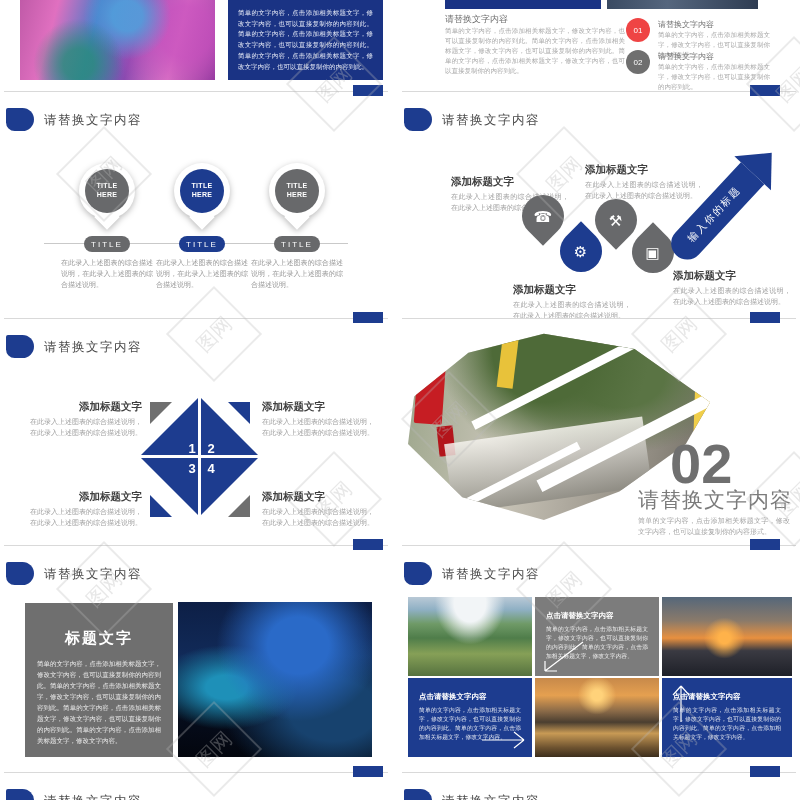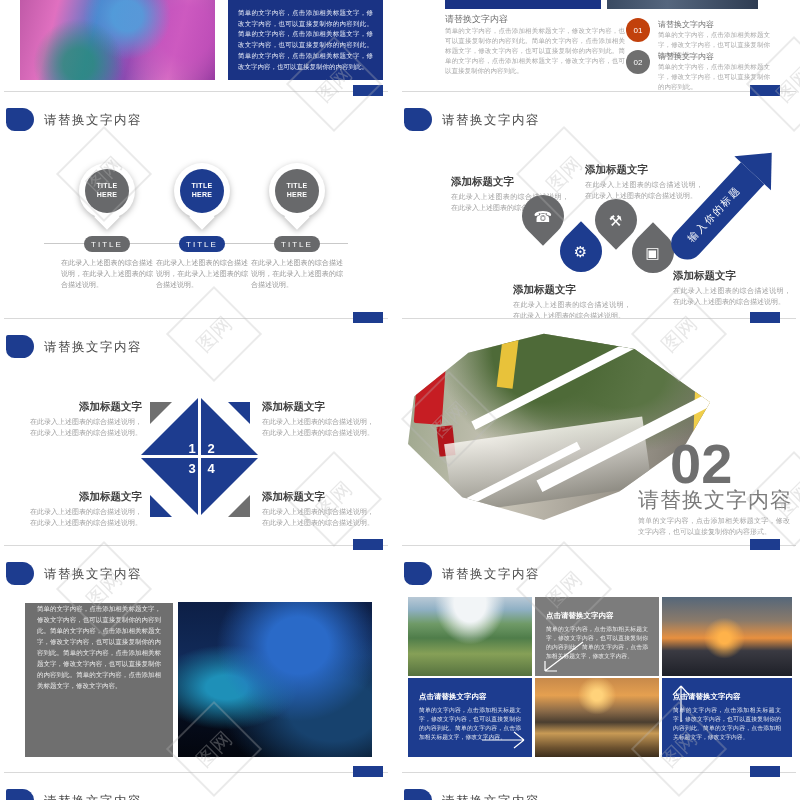--- a/index.html
+++ b/index.html
@@ -38,21 +38,21 @@
 
   
   .s1r-bar{position:absolute;left:43px;top:136px;width:156px;height:9px;background:#1a3384;}
   .s1r-photo{position:absolute;left:205px;top:136px;width:151px;height:9px;
     background:linear-gradient(90deg,#3a4a62,#55667e 40%,#2e3c52);}
   .s1r-heading{position:absolute;left:43px;top:149px;font-size:9px;color:#6f6f6f;}
   .s1r-body{position:absolute;left:43px;top:162px;width:180px;font-size:6.5px;color:#a8a8a8;
     line-height:1.55;text-align:justify;}
   .numcircle{position:absolute;width:24px;height:24px;border-radius:50%;color:#fff;font-size:8px;
     display:flex;align-items:center;justify-content:center;}
-  .nc-blue{background:#c2410c;} .nc-gray{background:#6f6f6f;}
+  .nc-blue{background:#ef4444;} .nc-gray{background:#6f6f6f;}
   .item-title{position:absolute;font-size:8px;color:#6f6f6f;}
   .item-body{position:absolute;width:112px;font-size:6.5px;color:#a8a8a8;line-height:1.5;text-align:justify;}
 
   
   .pin{position:absolute;width:56px;height:56px;background:#fff;border-radius:50%;
        filter:drop-shadow(0 2px 3px rgba(0,0,0,.28));}
   .pin::after{content:"";position:absolute;left:19px;top:45px;width:18px;height:18px;background:#fff;
        transform:rotate(45deg);}
   .pin-inner{position:absolute;left:6px;top:6px;width:44px;height:44px;border-radius:50%;z-index:2;
        display:flex;align-items:center;justify-content:center;text-align:center;color:#fff;
@@ -301,20 +301,21 @@
   </div>
   <div class="ch-num">02</div>
   <div class="ch-title">请替换文字内容</div>
   <div class="ch-body">简单的文字内容，点击添加相关标题文字，修改文字内容，也可以直接复制你的内容形式。</div>
 </div>
 
 <div class="slide" id="s4l">
   <div class="hd-tab"></div>
   <div class="hd-title">请替换文字内容</div>
   <div class="panel">
+    <h3>标题文字</h3>
     <p>简单的文字内容，点击添加相关标题文字，修改文字内容，也可以直接复制你的内容到此。简单的文字内容，点击添加相关标题文字，修改文字内容，也可以直接复制你的内容到此。简单的文字内容，点击添加相关标题文字，修改文字内容，也可以直接复制你的内容到此。简单的文字内容，点击添加相关标题文字，修改文字内容。</p>
   </div>
   <div class="cave2"></div>
 </div>
 
 <div class="slide" id="s4r">
   <div class="hd-tab"></div>
   <div class="hd-title">请替换文字内容</div>
 
   <div class="cell ph-mount" style="left:6px;top:52px;width:124px;height:79px;"></div>

